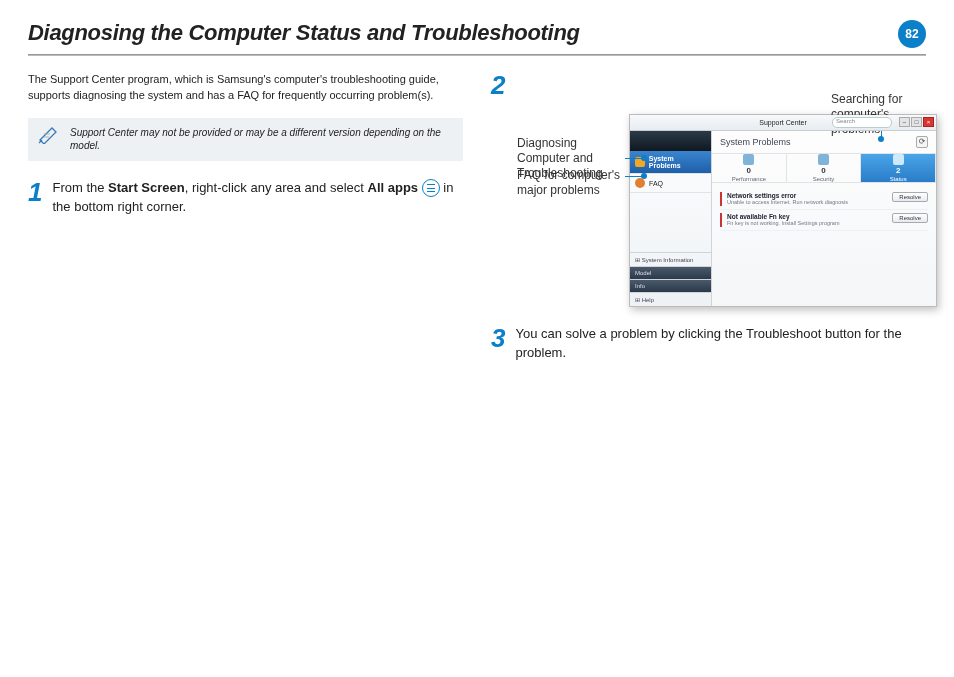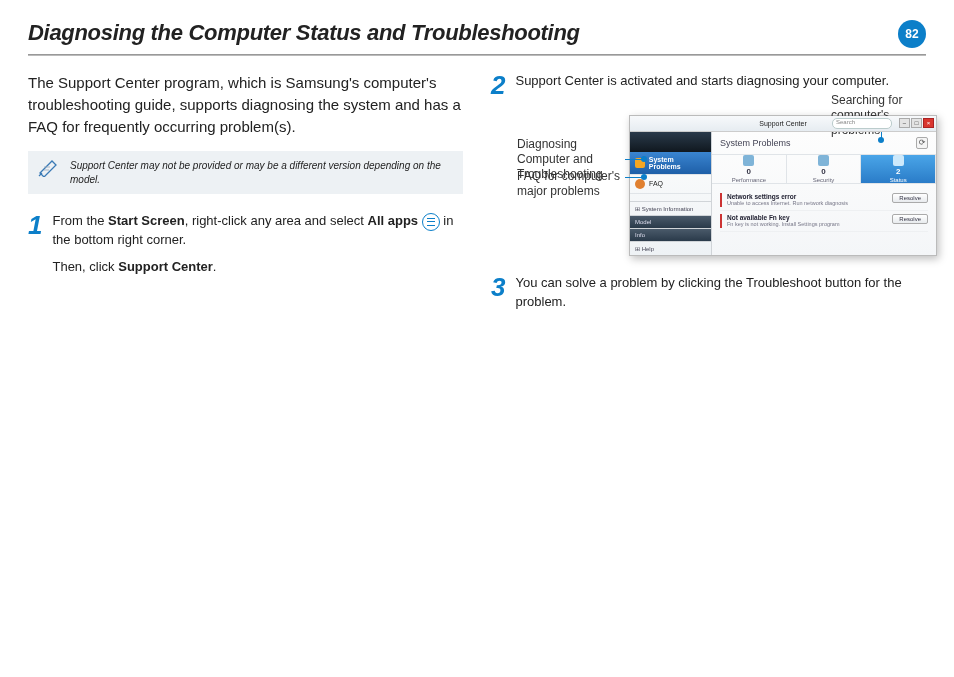--- a/index.html
+++ b/index.html
@@ -4,41 +4,41 @@
 <style>
 *{margin:0;padding:0;box-sizing:border-box}
 body{font-family:"Segoe UI",Arial,sans-serif;background:#fff;width:954px;height:677px;overflow:hidden;padding:20px 28px;color:#222}
 .hdr{display:flex;align-items:flex-start;gap:12px}
 .title{font-size:22px;font-weight:700;font-style:italic;flex:1;letter-spacing:-.3px}
 .chap{text-align:right;font-size:11px;font-weight:700;color:#0c7fc9;line-height:1.3}
 .badge{width:28px;height:28px;border-radius:50%;background:#0c7fc9;color:#fff;font-size:12px;font-weight:700;display:flex;align-items:center;justify-content:center}
 .rule{height:2px;background:linear-gradient(to bottom,#888,#ccc);margin:6px 0 16px}
 .cols{display:flex;gap:28px}
 .col{flex:1;min-width:0}
-.intro{font-size:15px;line-height:1.45;margin-bottom:14px}
+.intro{font-size:11px;line-height:1.45;margin-bottom:14px}
 .note{background:#edf1f4;padding:8px 10px 8px 42px;font-size:10px;font-style:italic;position:relative;line-height:1.35}
 .note svg{position:absolute;left:10px;top:8px}
 .step{display:flex;gap:10px;margin-top:18px;font-size:13px;line-height:1.45}
 .num{font-size:26px;font-weight:700;font-style:italic;color:#0c7fc9;line-height:1}
 .step p{margin-bottom:8px}
 .ico{display:inline-flex;vertical-align:middle;width:18px;height:18px;border:1.5px solid #0c7fc9;border-radius:50%;align-items:center;justify-content:center}
 .ico span{width:8px;height:8px;display:flex;flex-direction:column;justify-content:space-between}
 .ico span i{height:1px;background:#0c7fc9;display:block}
 .annot{position:relative;margin:16px 0 8px}
 .lbl{position:absolute;font-size:12px;color:#333;text-align:left;line-height:1.25}
 .lbl.r{text-align:left}
 .ln{position:absolute;background:#0c7fc9}
 .dot{position:absolute;width:6px;height:6px;border-radius:50%;background:#0c7fc9}
 .win{border:1px solid #bbb;background:#fff;box-shadow:2px 3px 8px rgba(0,0,0,.25);width:308px;margin-left:138px;font-size:7px}
 .tb{background:linear-gradient(#f7f9fb,#e6ecf1);height:16px;display:flex;align-items:center;justify-content:center;position:relative;border-bottom:1px solid #ccc}
 .tb .wb{position:absolute;right:2px;top:2px;display:flex;gap:1px}
 .tb .wb span{width:11px;height:10px;background:#e4e4e4;border:1px solid #aaa;font-size:6px;text-align:center;line-height:8px}
 .tb .wb span.cl{background:#d9362f;color:#fff;border-color:#a22}
 .srch{position:absolute;right:44px;top:2px;width:60px;height:11px;border:1px solid #bcc;border-radius:5px;background:#fff;font-size:6px;padding-left:3px;color:#888}
-.body2{display:flex;height:123px}
+.body2{display:flex;height:175px}
 .side{width:82px;background:linear-gradient(#fdfdfd,#eef2f5);border-right:1px solid #d0d4d8;display:flex;flex-direction:column}
 .tbar{height:20px;background:linear-gradient(#2a3a4a,#10181f)}
 .sitem{padding:4px 5px;display:flex;align-items:center;gap:4px;font-size:7px;border-bottom:1px solid #e0e4e8}
 .sitem.act{background:linear-gradient(#3a85d0,#1e5fa8);color:#fff;font-weight:700}
 .sic{width:10px;height:10px;background:#f5a623;border-radius:2px}
 .sic.f{background:#e08030;border-radius:50%}
 .sft{margin-top:auto}
 .sft .sb{padding:3px 5px;font-size:6px;border-top:1px solid #d0d4d8;color:#445}
 .sft .sb.dk{background:linear-gradient(#4a5a6a,#2a3a4a);color:#dde}
 .main2{flex:1;background:linear-gradient(#fdfdfd,#f4f6f8);display:flex;flex-direction:column}
@@ -83,30 +83,28 @@
     <div class="step">
       <div class="num">1</div>
       <div>
         <p><span>From the </span><b>Start Screen</b><span>, right-click any area and select </span><b>All apps</b> <span class="ico">
               <span>
                 <i></i>
                 <i></i>
                 <i></i>
               </span>
             </span><span> in the bottom right corner.</span></p>
-        <p><span>Then, click </span><b>Support Center</b><span>.</span></p>
       </div>
     </div>
   </div>
 
   <div class="col">
     <div class="step" style="margin-top:0">
       <div class="num">2</div>
       <div>
-        <p>Support Center is activated and starts diagnosing your computer.</p>
       </div>
     </div>
 
     <div class="annot">
       <div class="lbl" style="left:26px;top:22px;width:108px">Diagnosing Computer and Troubleshooting</div>
       <div class="lbl" style="left:26px;top:54px;width:108px">FAQ for computer's major problems</div>
       <div class="lbl r" style="left:340px;top:-22px;width:110px">Searching for computer's problems</div>
       <div class="ln" style="left:134px;top:44px;width:18px;height:1px"></div>
       <div class="dot" style="left:150px;top:41px"></div>
       <div class="ln" style="left:134px;top:62px;width:18px;height:1px"></div>

